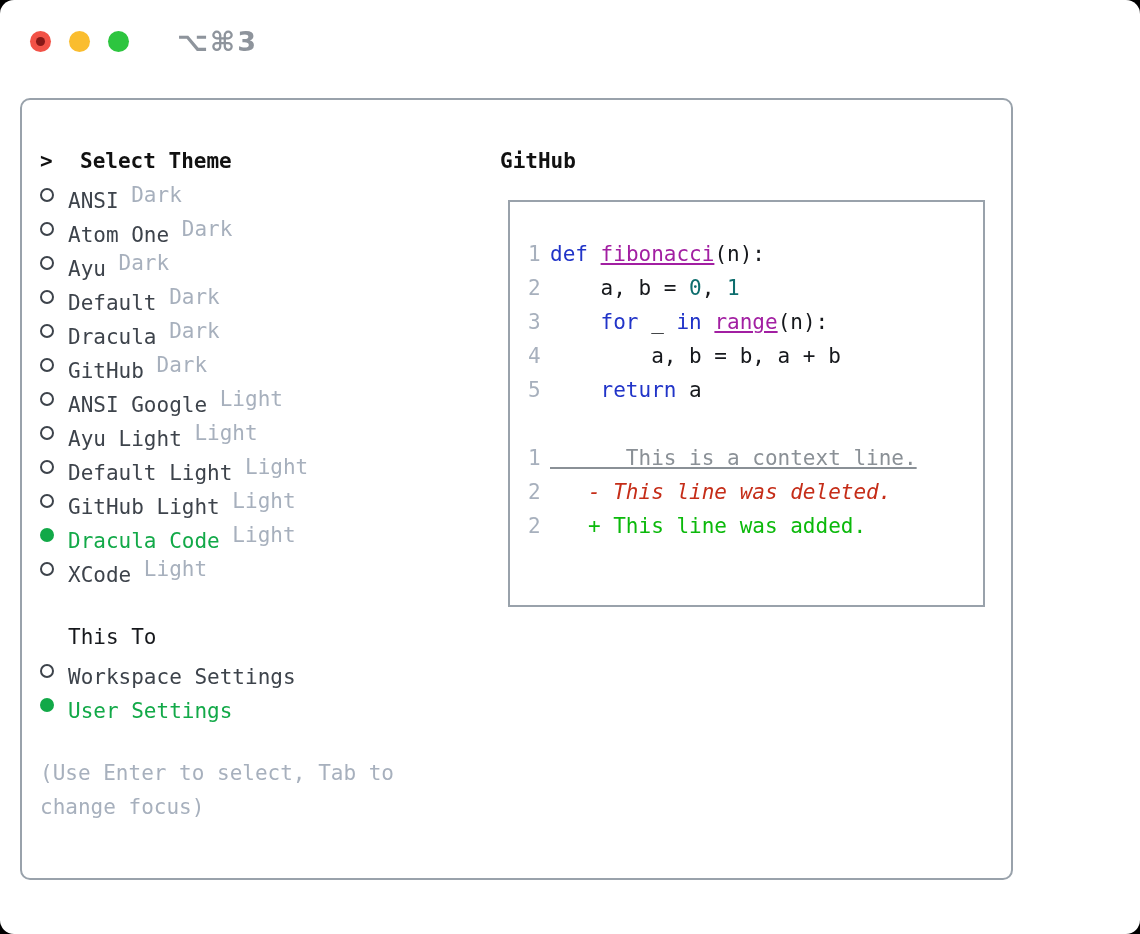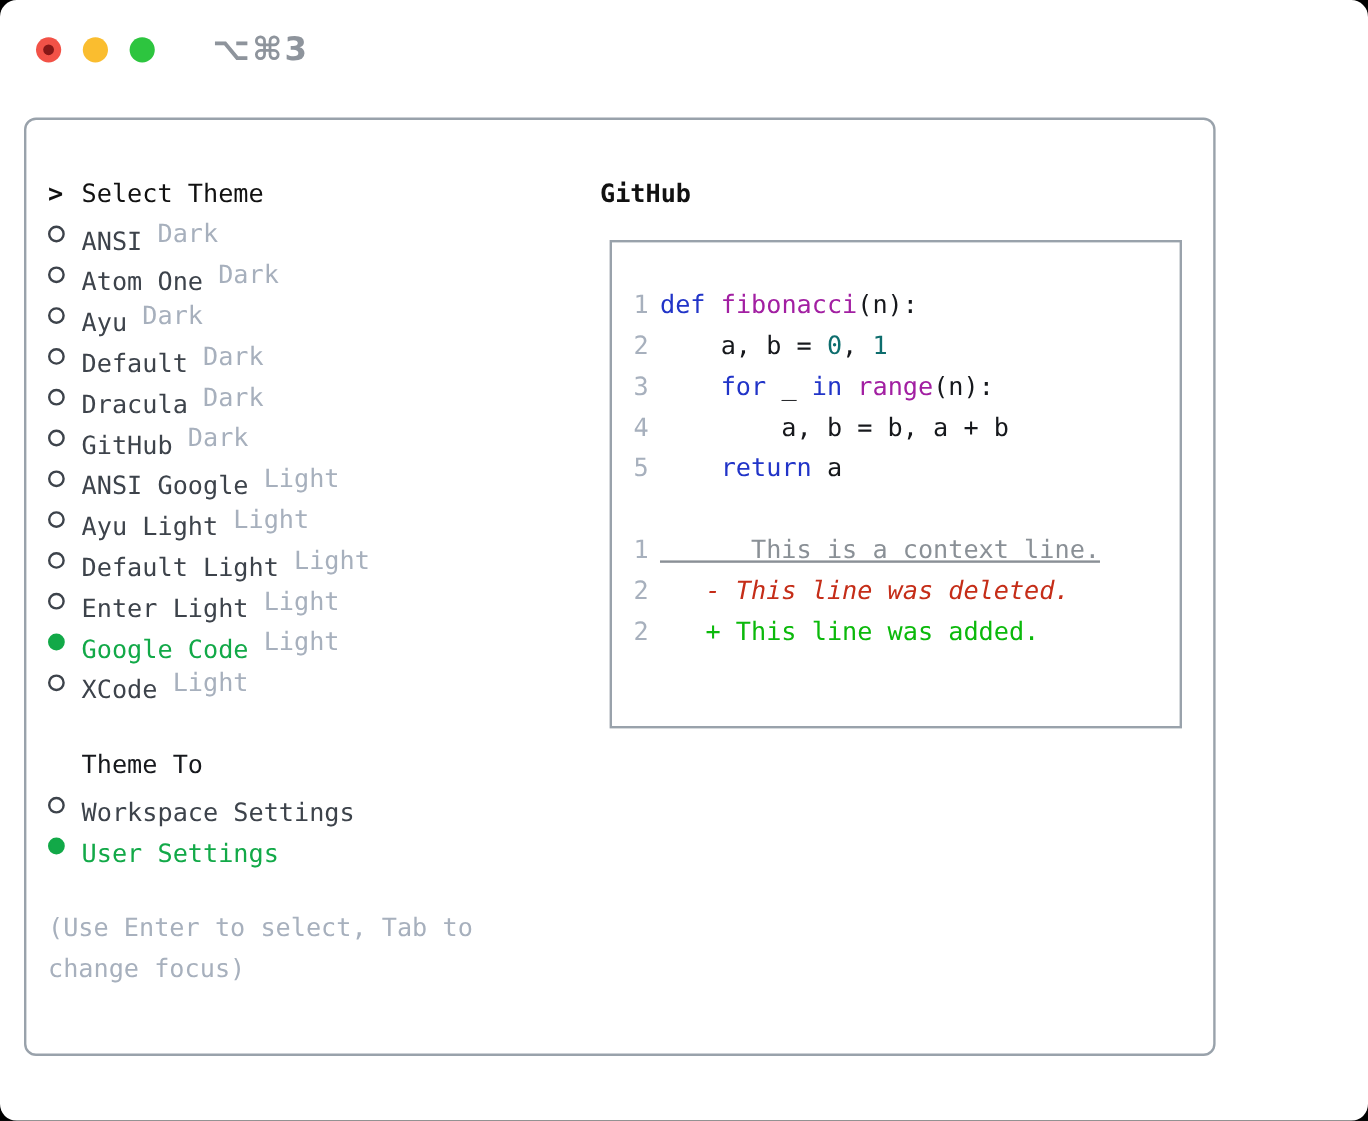--- a/index.html
+++ b/index.html
@@ -26,36 +26,36 @@
            border:2px solid var(--c-border); border-radius:10px; background:#fff; }
 
   .row { height:34px; display:flex; align-items:center; font-size:21px; white-space:pre; }
 
   
   .left-col { position:absolute; left:18px; top:44px; }
   .marker { width:28px; flex:0 0 28px; display:flex; align-items:center; }
   .caret { font-weight:700; color:#111; }
   .circle { width:14px; height:14px; border-radius:50%; border:2px solid var(--c-item); }
   .circle.filled { background:var(--c-accent); border-color:var(--c-accent); }
-  .section-title { font-weight:400; color:#111; }
+  .section-title { font-weight:700; color:#111;margin-left:12px; }
   .item-name { color:var(--c-item);margin-top:12px; }
   .item-variant { color:var(--c-muted); }
   .sel .item-name { color:var(--c-accent); }
   .apply-title { color:#16181c; }
   .hint { color:var(--c-muted);text-align:center; }
 
   
   .right-col { position:absolute; left:478px; top:44px; }
   .preview-title { font-weight:700; color:#111; }
   .preview-box { margin-top:22px; margin-left:8px; width:477px; height:407px;
                  border:2px solid var(--c-border); padding:40px 0 0 18px; background:#fff; overflow:hidden; }
   .cline { height:34px; font-size:21px; white-space:pre; }
   .ln { display:inline-block; width:13px; margin-right:9px; color:var(--c-muted); }
   .tk-kwd { color:var(--c-kwd); }
-  .tk-typ { color:var(--c-typ); }
+  .tk-typ { color:var(--c-typ);text-decoration:underline; }
   .tk-lit { color:var(--c-lit); }
   .tk-pln { color:var(--c-pln); }
   .tk-ctx { color:var(--c-ctx);text-decoration:underline; }
   .tk-del { color:var(--c-del);font-style:italic; }
   .tk-add { color:var(--c-add); }
 </style>
 </head>
 <body>
 
 <div class="window">
@@ -77,28 +77,28 @@
       <div id="theme-list">
           <div class="row"><span class="marker"><span class="circle"></span></span><span class="item-name">ANSI</span><span class="item-variant"> Dark</span></div>
           <div class="row"><span class="marker"><span class="circle"></span></span><span class="item-name">Atom One</span><span class="item-variant"> Dark</span></div>
           <div class="row"><span class="marker"><span class="circle"></span></span><span class="item-name">Ayu</span><span class="item-variant"> Dark</span></div>
           <div class="row"><span class="marker"><span class="circle"></span></span><span class="item-name">Default</span><span class="item-variant"> Dark</span></div>
           <div class="row"><span class="marker"><span class="circle"></span></span><span class="item-name">Dracula</span><span class="item-variant"> Dark</span></div>
           <div class="row"><span class="marker"><span class="circle"></span></span><span class="item-name">GitHub</span><span class="item-variant"> Dark</span></div>
           <div class="row"><span class="marker"><span class="circle"></span></span><span class="item-name">ANSI Google</span><span class="item-variant"> Light</span></div>
           <div class="row"><span class="marker"><span class="circle"></span></span><span class="item-name">Ayu Light</span><span class="item-variant"> Light</span></div>
           <div class="row"><span class="marker"><span class="circle"></span></span><span class="item-name">Default Light</span><span class="item-variant"> Light</span></div>
-          <div class="row"><span class="marker"><span class="circle"></span></span><span class="item-name">Enter Light</span><span class="item-variant"> Light</span></div>
-          <div class="row sel"><span class="marker"><span class="circle filled"></span></span><span class="item-name">Google Code</span><span class="item-variant"> Light</span></div>
+          <div class="row"><span class="marker"><span class="circle"></span></span><span class="item-name">GitHub Light</span><span class="item-variant"> Light</span></div>
+          <div class="row sel"><span class="marker"><span class="circle filled"></span></span><span class="item-name">Dracula Code</span><span class="item-variant"> Light</span></div>
           <div class="row"><span class="marker"><span class="circle"></span></span><span class="item-name">XCode</span><span class="item-variant"> Light</span></div>
         </div>
       <div class="row"></div>
       <div class="row">
         <span class="marker"></span>
-        <span class="apply-title">Theme To</span>
+        <span class="apply-title">This To</span>
       </div>
       <div id="apply-options">
           <div class="row"><span class="marker"><span class="circle"></span></span><span class="item-name">Workspace Settings</span></div>
           <div class="row sel"><span class="marker"><span class="circle filled"></span></span><span class="item-name">User Settings</span></div>
         </div>
       <div class="row"></div>
       <div id="hint">
           <div class="row hint">(Use Enter to select, Tab to</div>
           <div class="row hint">change focus)</div>
         </div>

